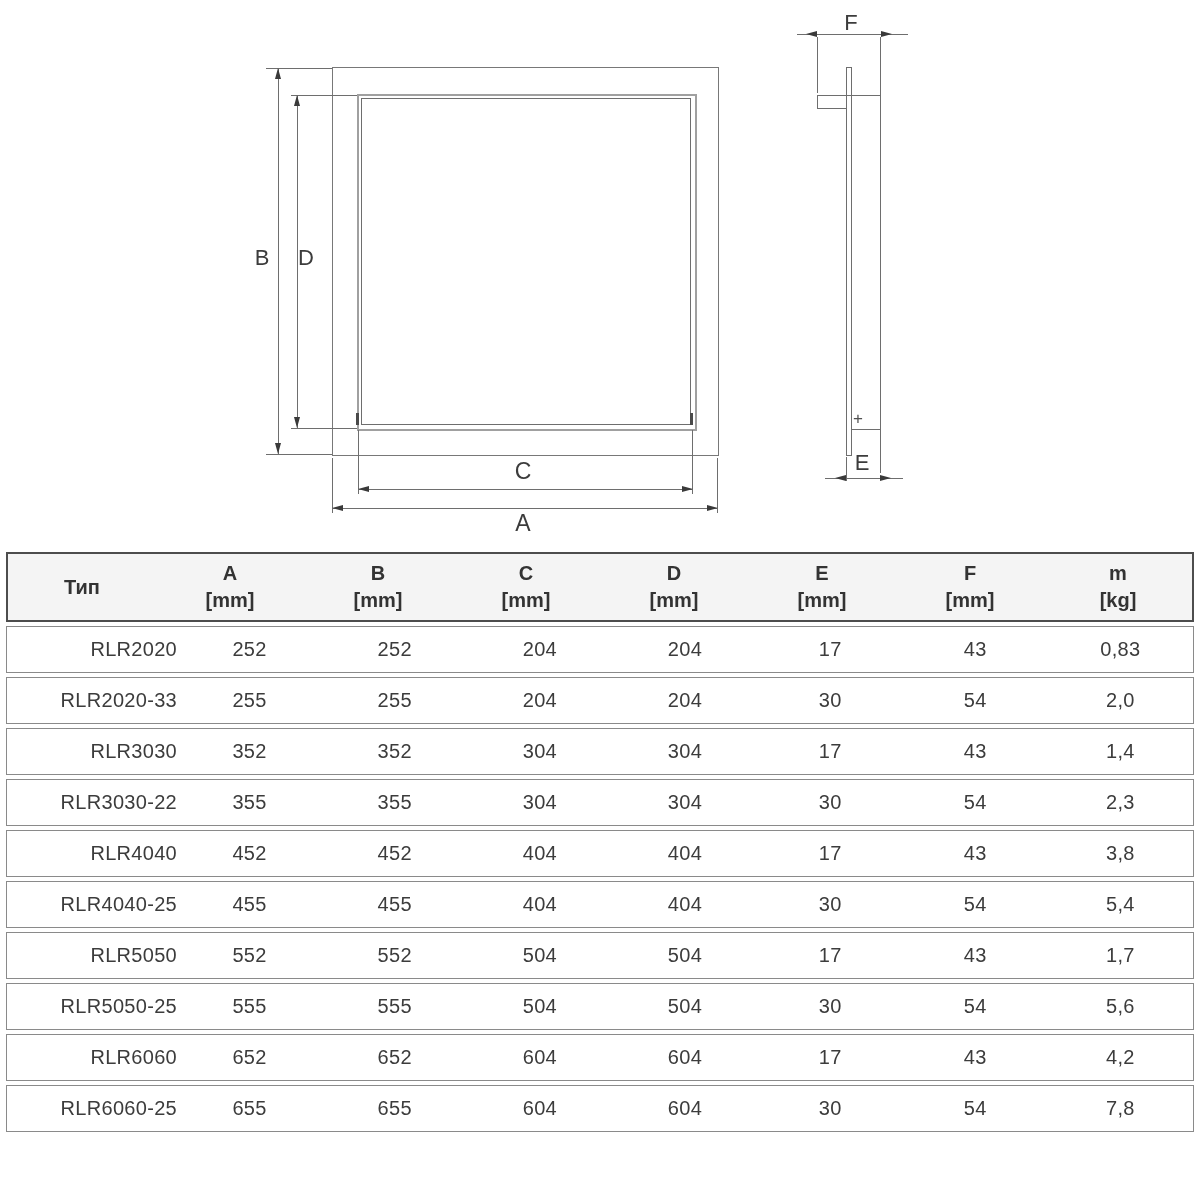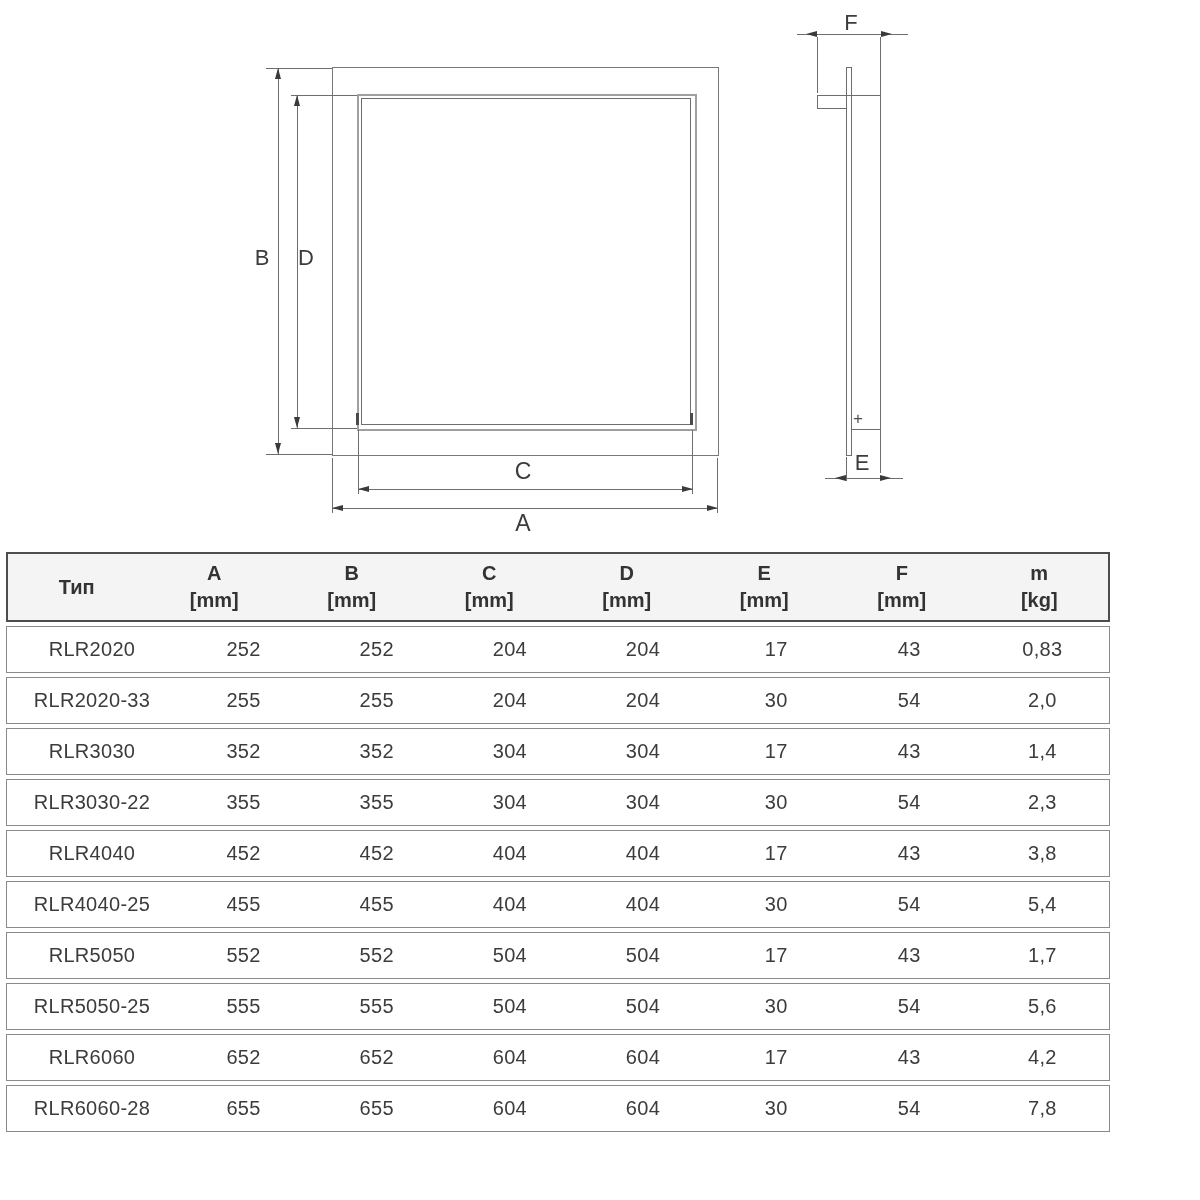--- a/index.html
+++ b/index.html
@@ -14,25 +14,25 @@
   .arrow{position:absolute;width:0;height:0;}
   .arrow.up{border-left:3px solid transparent;border-right:3px solid transparent;border-bottom:11px solid #3a3a3a;}
   .arrow.down{border-left:3px solid transparent;border-right:3px solid transparent;border-top:11px solid #3a3a3a;}
   .arrow.left{border-top:3px solid transparent;border-bottom:3px solid transparent;border-right:11px solid #3a3a3a;}
   .arrow.right{border-top:3px solid transparent;border-bottom:3px solid transparent;border-left:11px solid #3a3a3a;}
   .dim-label{position:absolute;font-size:22px;color:#3c3c3c;text-align:center;line-height:1;}
   .tick{position:absolute;background:#4a4a4a;}
   .plus{position:absolute;font-size:17px;color:#4f4f4f;line-height:1;text-align:center;}
 
   
-  #spec-table{position:absolute;left:6px;top:552px;width:1104px;}
+  #spec-table{position:absolute;left:6px;top:552px;width:1188px;}
   .thead{box-sizing:border-box;height:70px;background:#f4f4f4;border:2px solid #4d4d4d;display:flex;align-items:stretch;margin-bottom:4px;}
   .trow{box-sizing:border-box;height:47px;background:#ffffff;border:1px solid #8a8a8a;display:flex;align-items:center;margin-bottom:4px;}
   .cell{flex:1 1 0;text-align:center;font-size:20px;color:#3c3c3c;letter-spacing:.3px;}
-  .type-col{flex:0 0 170px;}
+  .type-col{flex:0 0 170px;text-align:right;}
   .hcell{flex:1 1 0;display:flex;flex-direction:column;justify-content:center;text-align:center;font-weight:bold;font-size:20px;color:#333333;line-height:1.35;}
 </style>
 </head>
 <body>
 
 <div id="drawing">
 
   <div class="rect" style="left:332px;top:67px;width:385px;height:387px;border:1px solid #787878;"></div>
   <div class="rect" style="left:357px;top:94px;width:336px;height:333px;border:2px solid #a0a0a0;"></div>
   <div class="rect" style="left:361px;top:98px;width:328px;height:325px;border:1px solid #6e6e6e;"></div>
@@ -216,21 +216,21 @@
       <div class="cell">652</div>
       <div class="cell">652</div>
       <div class="cell">604</div>
       <div class="cell">604</div>
       <div class="cell">17</div>
       <div class="cell">43</div>
       <div class="cell">4,2</div>
     </div>
 
     <div class="trow">
-      <div class="cell type-col">RLR6060-28</div>
+      <div class="cell type-col">RLR6060-25</div>
       <div class="cell">655</div>
       <div class="cell">655</div>
       <div class="cell">604</div>
       <div class="cell">604</div>
       <div class="cell">30</div>
       <div class="cell">54</div>
       <div class="cell">7,8</div>
     </div>
   </div>
 

